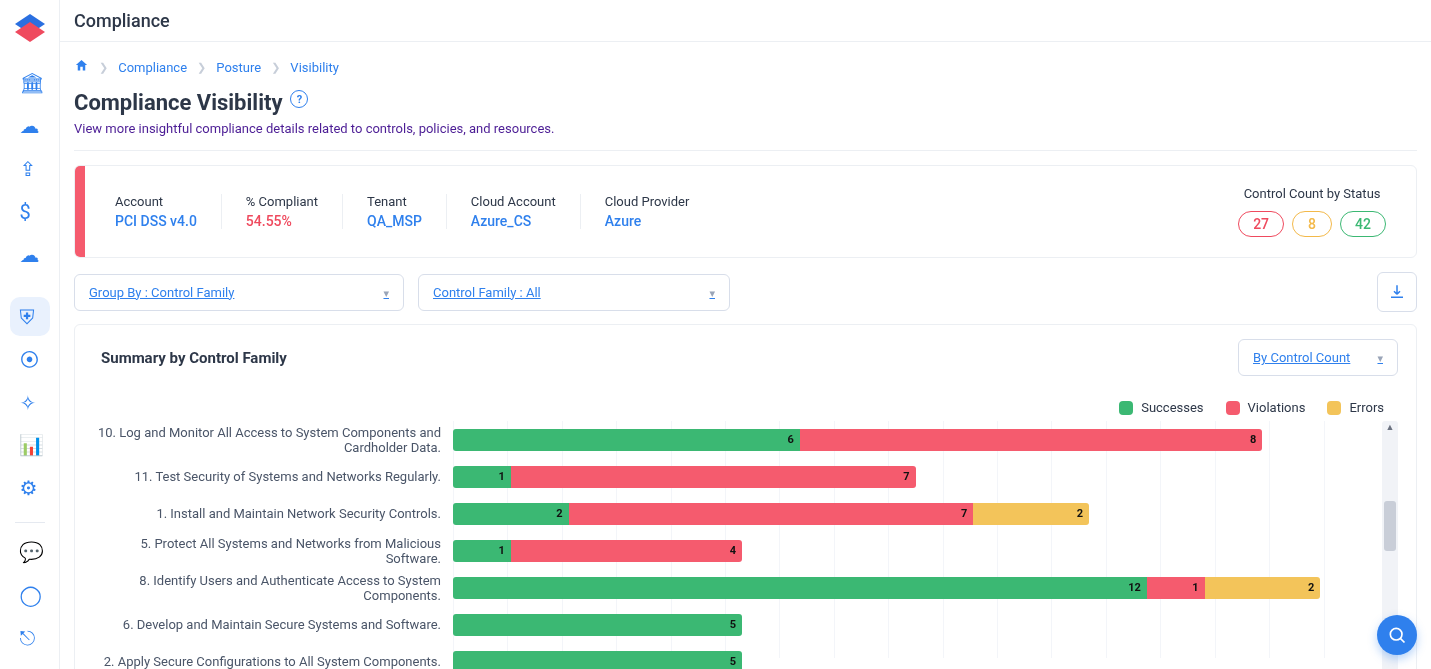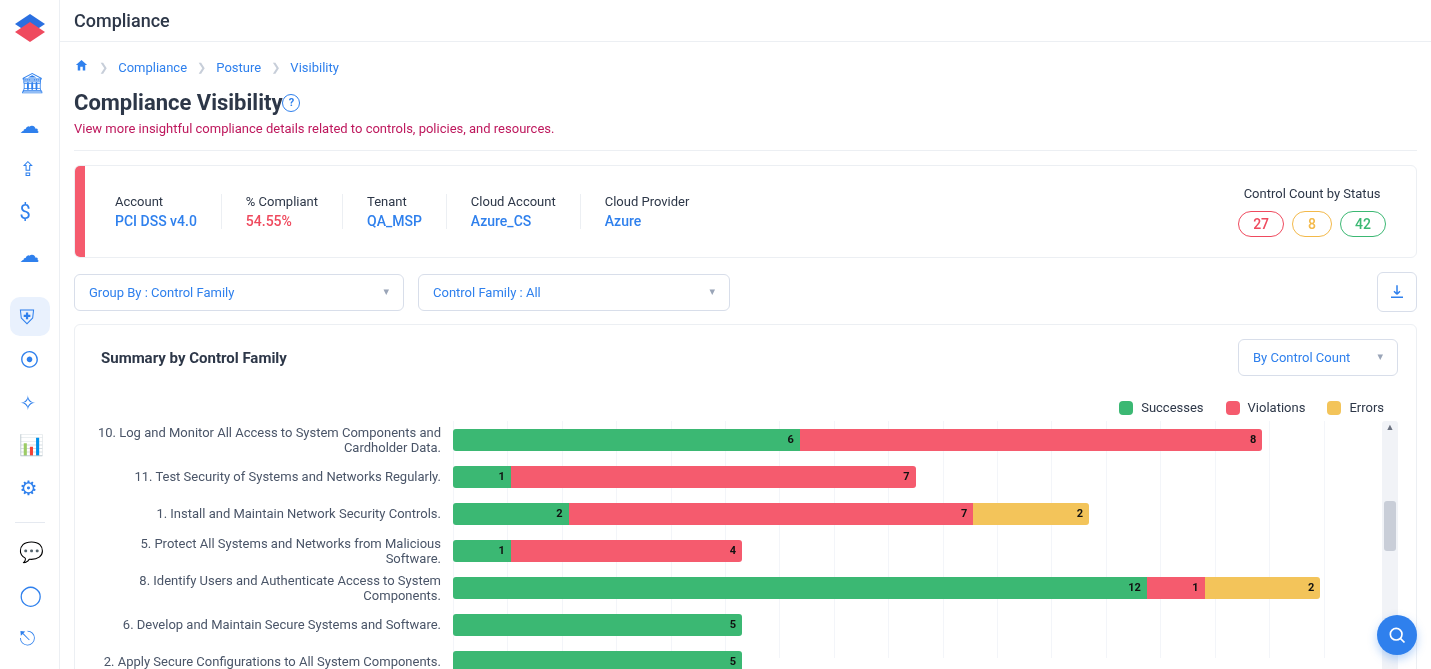--- a/index.html
+++ b/index.html
@@ -27,24 +27,24 @@
   .topbar .title { font-size: 18px; font-weight: 500; color:#2d3748; }
   .topbar .subtitle { font-size: 12px; color:#8a94a6; margin-top:2px;}
 
   .content { flex:1; padding: 16px 14px 0 14px; overflow:hidden; }
 
   .breadcrumb { display:flex; align-items:center; gap:10px; font-size:13px; color:#2f80ed; margin-bottom:14px;}
   .breadcrumb .home svg{ width:15px; height:15px; fill:#2f80ed;}
   .breadcrumb .sep { color:#c7ced9; font-size:11px;}
   .breadcrumb a { cursor:pointer; }
 
-  .page-title-row { display:flex; align-items:center; }
+  .page-title-row { display:flex; gap:8px; }
   .page-title { font-size: 22px; font-weight:700; color:#2d3748;}
   .help-icon { width:18px; height:18px; border:1.5px solid #2f80ed; border-radius:50%; display:flex;align-items:center;justify-content:center; color:#2f80ed; font-size:11px; font-weight:700; cursor:pointer;}
-  .page-sub { font-size:13px; color:#be185d; margin-top:6px; }
+  .page-sub { font-size:13px; color:#4c1d95; margin-top:6px; }
   .page-divider { height:1px; background:#eceff3; margin-top:14px; }
 
   .summary-card {
     margin-top: 14px;
     border:1px solid #eceff3; border-radius:6px;
     display:flex; align-items:stretch; position:relative; overflow:hidden;
   }
   .summary-card .accent { width:10px; background:#f55b6e; }
   .summary-card .inner { flex:1; display:flex; align-items:center; padding:20px 30px; }
   .metric-group { display:flex; gap:0; }
@@ -60,22 +60,22 @@
   .control-count .cc-label{ font-size:13px; color:#2d3748; margin-bottom:10px;}
   .pill-row{ display:flex; gap:8px; justify-content:center;}
   .pill{ min-width:40px; padding:4px 14px; border-radius:16px; border:1.5px solid; font-size:14px; font-weight:500;}
   .pill.red{ border-color:#ef4a5e; color:#ef4a5e;}
   .pill.yellow{ border-color:#f3b94a; color:#f3b94a;}
   .pill.green{ border-color:#3bb873; color:#3bb873;}
 
   .filter-row{ display:flex; align-items:center; gap:14px; margin-top:14px;}
   .select-box{
     border:1px solid #d8deea; border-radius:6px; padding:10px 14px;
-    display:flex; align-items:flex-start; justify-content:space-between;
-    color:#2f80ed; font-size:13px; cursor:pointer; background:#fff;
+    display:flex; align-items:flex-end; justify-content:space-between;
+    color:#2f80ed; font-size:13px; cursor:pointer; background:#fff;text-decoration:underline;
   }
   .select-box.w1{ width:330px;}
   .select-box.w2{ width:312px;}
   .chev { color:#9aa5b8; font-size:11px;}
   .download-btn{
     margin-left:auto; border:1px solid #d8deea; border-radius:6px;
     width:40px; height:40px; display:flex;align-items:center;justify-content:center; cursor:pointer;
   }
   .download-btn svg{ width:18px;height:18px; color:#2f80ed; stroke:#2f80ed;}
 

